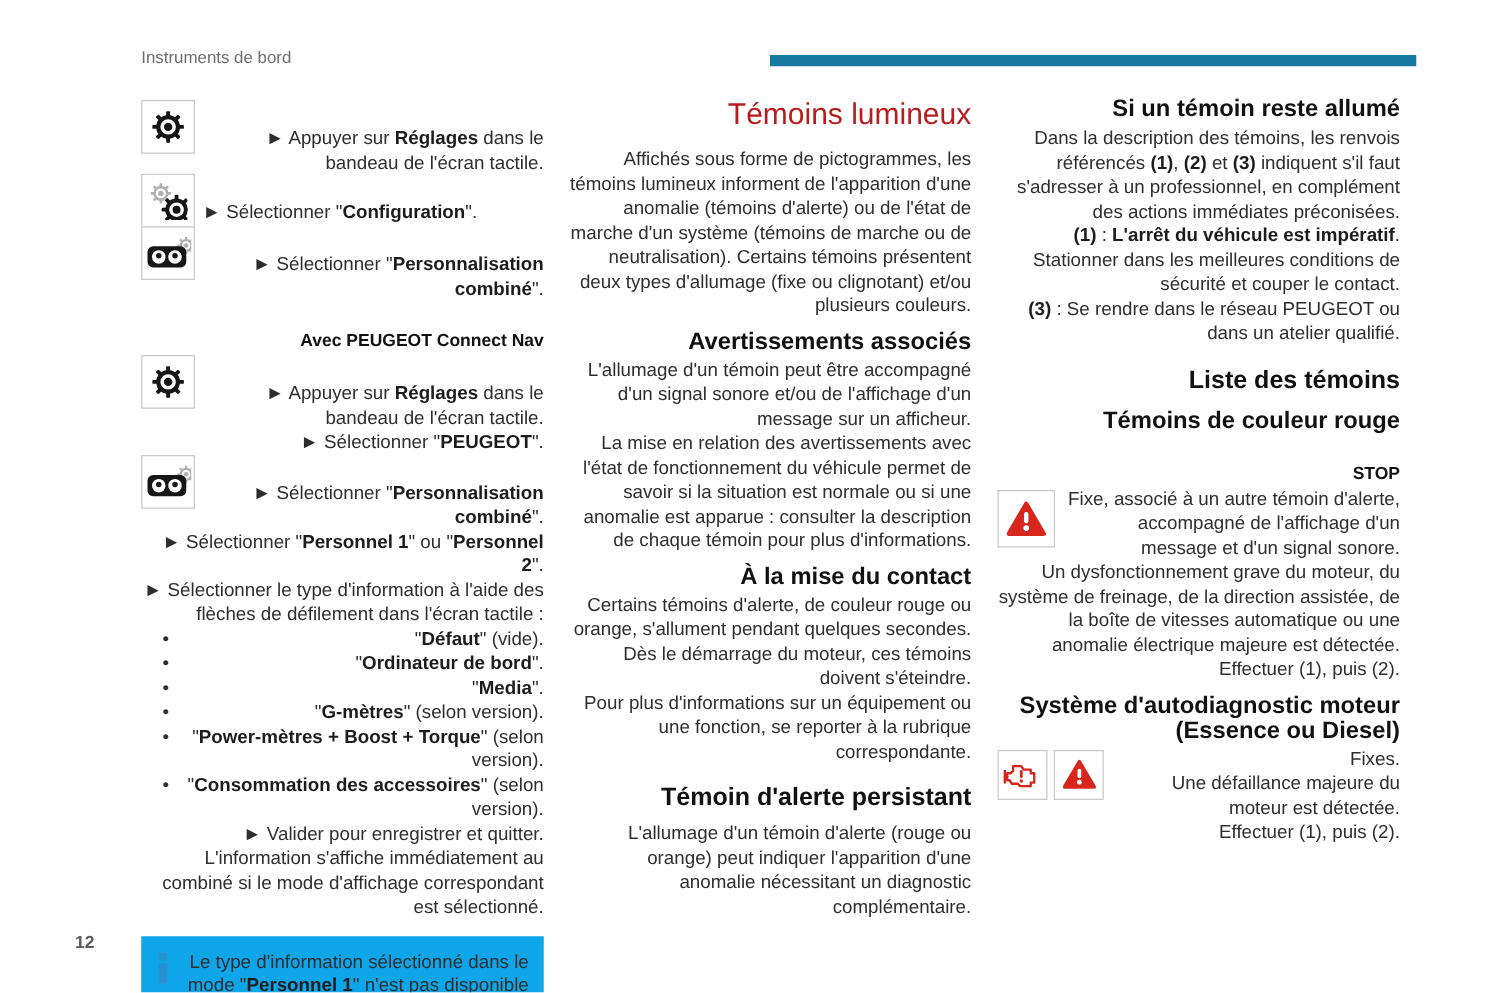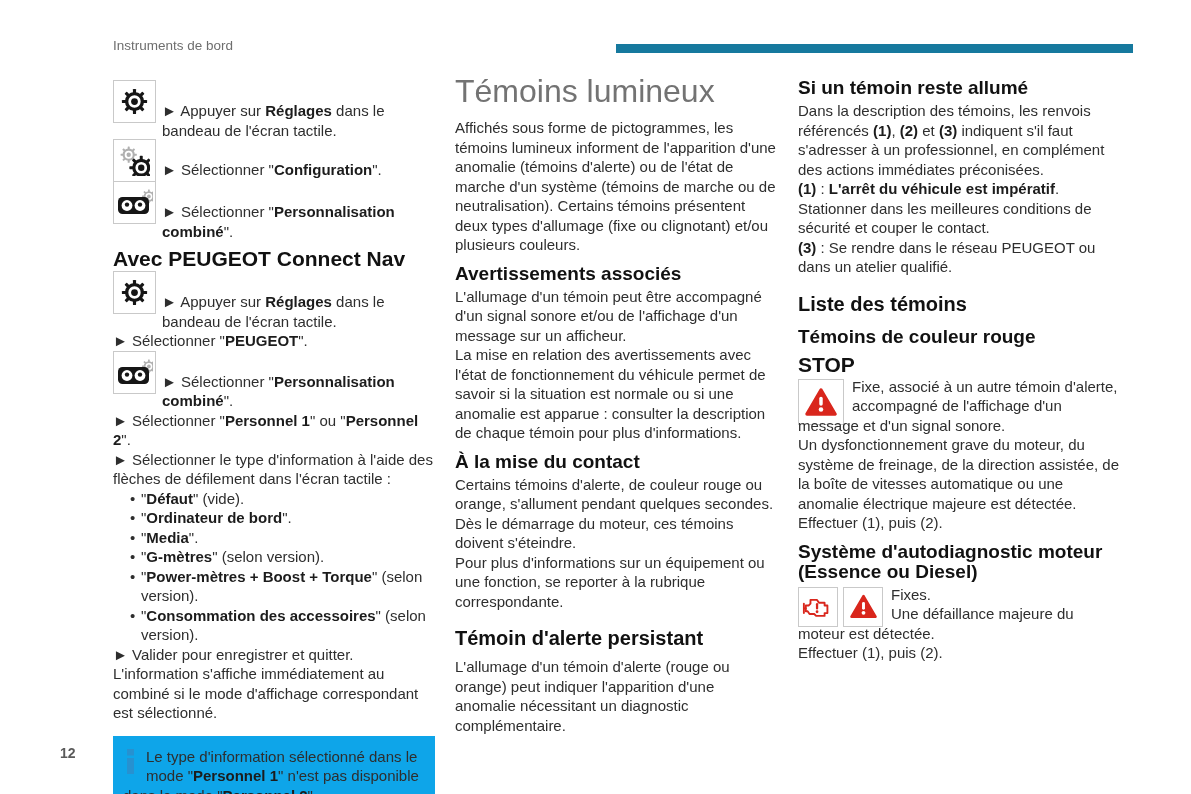--- a/index.html
+++ b/index.html
@@ -1,35 +1,35 @@
 <!DOCTYPE html>
 <html><head>
 <meta charset="utf-8">
 <style>
   * { box-sizing: border-box; }
   body { margin:0; background:#ffffff; font-family:"Liberation Sans","DejaVu Sans",sans-serif; }
-  .page { position:relative; width:1133px; height:794px; background:#fff; color:#2e2e2e; overflow:hidden; }
+  .page { position:relative; width:1133px; height:794px; background:#fff; color:#2e2e2e; overflow:hidden;text-align:right; }
 
   .doc-header { position:absolute; left:113px; top:38px; font-size:13.5px; color:#6e6e6e; }
   .accent-bar { position:absolute; left:616px; top:44px; width:571px; height:9px; background:#16799e; }
   .footer-page { position:absolute; left:60px; top:745px; font-size:14px; font-weight:bold; color:#5a5a5a; }
 
   .col { position:absolute; width:322px; font-size:15px; line-height:19.5px; color:#2e2e2e; }
   .col1 { left:113px; top:80px; }
   .col2 { left:455px; top:75px; }
   .col3 { left:798px; top:78px; }
 
   .col p { margin:0; }
   b { color:#1c1c1c; }
 
-  h1.gray-title { margin:0 0 10px; font-size:32px; line-height:33px; font-weight:400; color:#737373; }
+  h1.gray-title { margin:0 0 10px; font-size:24px; line-height:33px; font-weight:400; color:#b91c1c; }
   h2.black-title { margin:13px 0 5px; font-size:20px; line-height:28px; font-weight:bold; color:#111; }
   h3.subhead { margin:9px 0 3px; font-size:19px; line-height:20px; font-weight:bold; color:#111; }
   h3.first { margin-top:0; }
-  h4.minihead { margin:8px 0 2px; font-size:21px; line-height:20px; font-weight:bold; color:#111; }
+  h4.minihead { margin:21px 0 2px; font-size:14px; line-height:20px; font-weight:bold; color:#111; }
 
   .iconbox { width:43px; height:43px; border:1px solid #c9c9c9; background:#fff;
              display:flex; align-items:center; justify-content:center; flex:0 0 auto; }
   .instr { display:flex; align-items:flex-start; }
   .instr .iconbox { margin-right:6px; }
   .instr-text { padding-top:1px;margin-top:20px; }
   .stack { margin-top:-1px; }
 
   .opts { list-style:none; margin:0; padding:0 0 0 17px; }
   .opts li { position:relative; padding-left:11px; }

